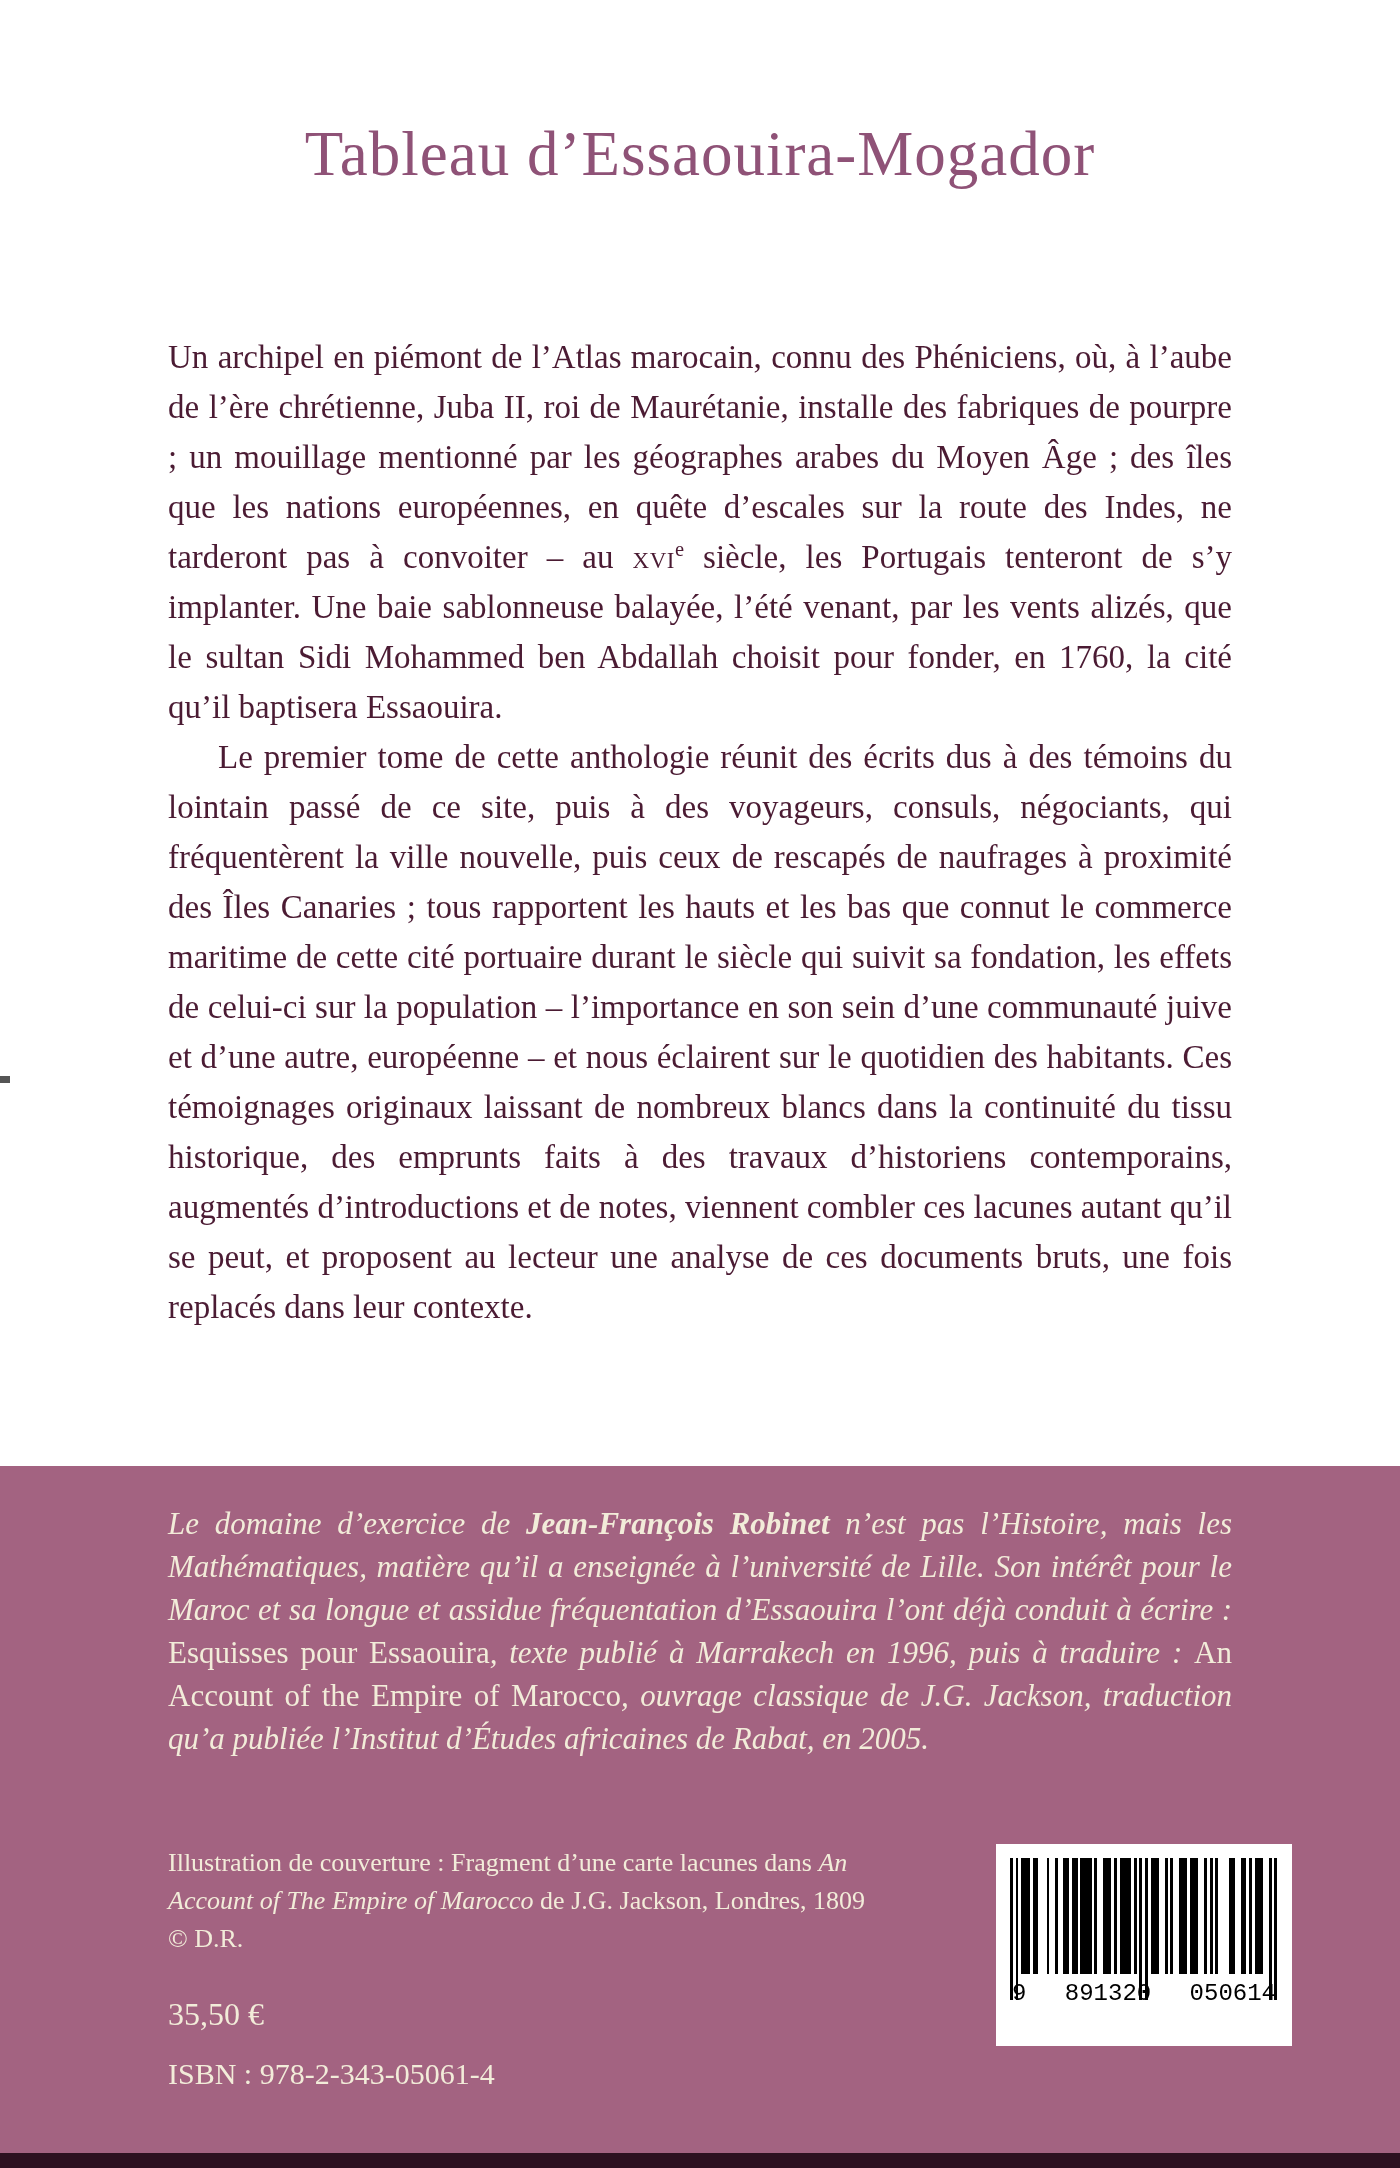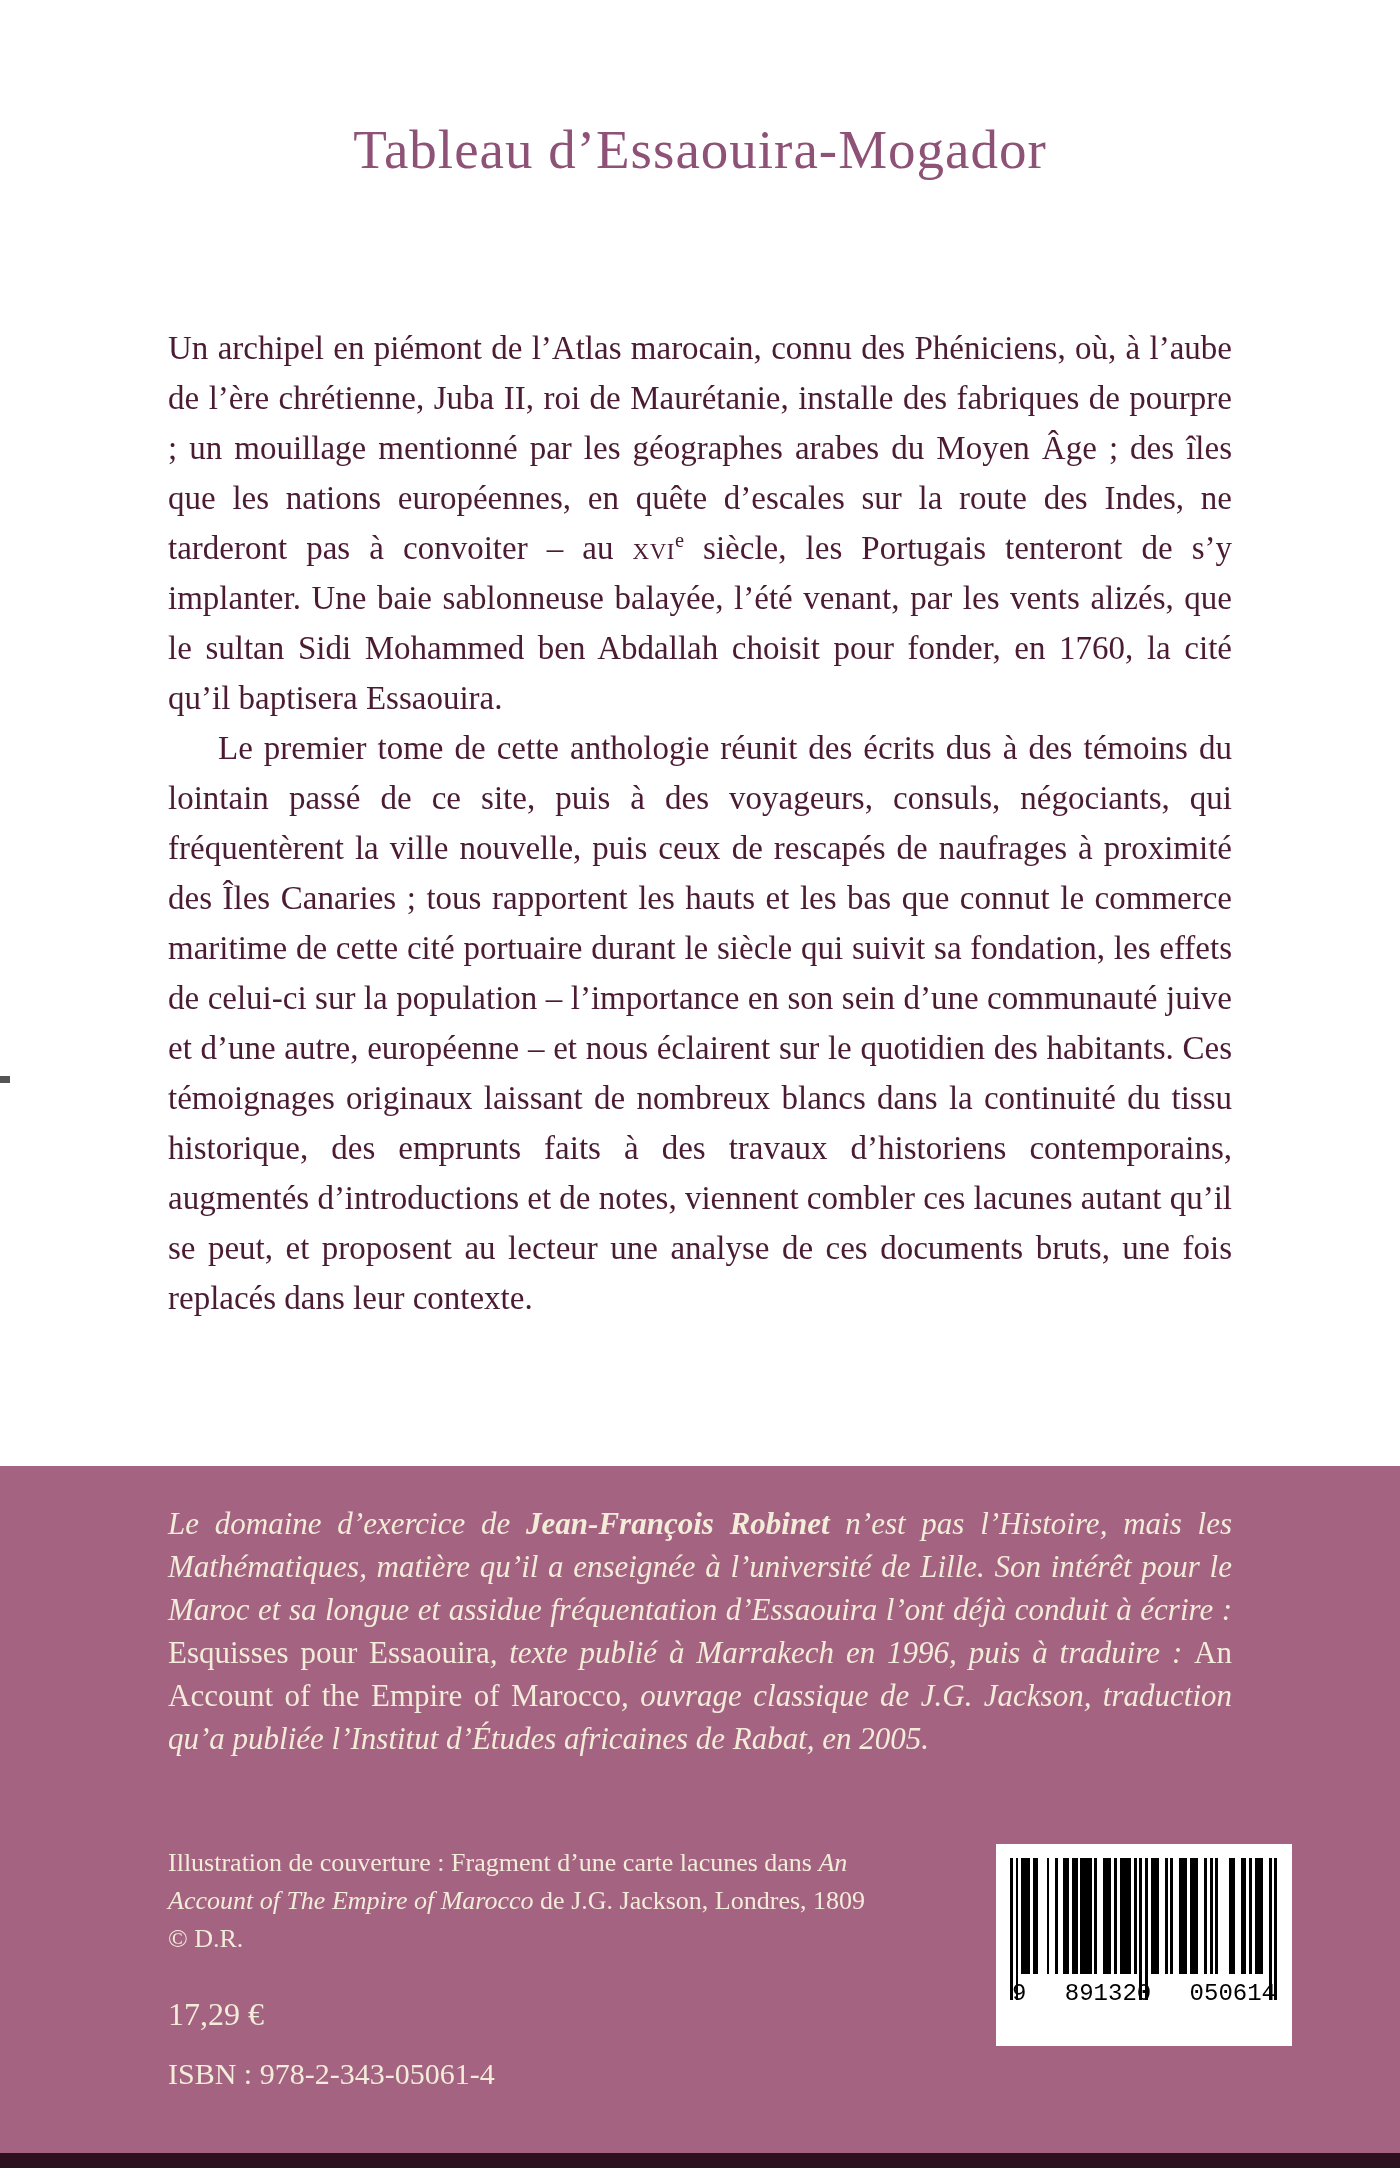--- a/index.html
+++ b/index.html
@@ -8,21 +8,21 @@
     width:1400px; height:2168px;
     font-family:"Liberation Serif","DejaVu Serif",serif;
     position:relative;
   }
   .page {
     position:relative; width:1400px; height:2168px;
     background:#ffffff; overflow:hidden;
   }
   .top-section { padding:118px 168px 0 168px; }
   .book-title {
-    font-size:55px; font-weight:normal; text-align:center;
+    font-size:63px; font-weight:normal; text-align:center;
     color:var(--title_color,#8f5277); letter-spacing:1px;
     line-height:1.15;
   }
   .synopsis { margin-top:142px; }
   .body-text {
     font-size:33px; line-height:50px;
     color:var(--body_text,#4b1b33);
     text-align:justify; text-justify:inter-word;
   }
   .indent { text-indent:50px; }
@@ -83,21 +83,21 @@
       <p class="body-text"><span class="st-r">Un archipel en piémont de l’Atlas marocain, connu des Phéniciens, où, à l’aube de l’ère chrétienne, Juba II, roi de Maurétanie, installe des fabriques de pourpre ; un mouillage mentionné par les géographes arabes du Moyen Âge ; des îles que les nations européennes, en quête d’escales sur la route des Indes, ne tarderont pas à convoiter – au </span><span class="st-sc">xvi</span><span class="st-sup">e</span><span class="st-r"> siècle, les Portugais tenteront de s’y implanter. Une baie sablonneuse balayée, l’été venant, par les vents alizés, que le sultan Sidi Mohammed ben Abdallah choisit pour fonder, en 1760, la cité qu’il baptisera Essaouira.</span></p>
       <p class="body-text indent">Le premier tome de cette anthologie réunit des écrits dus à des témoins du lointain passé de ce site, puis à des voyageurs, consuls, négociants, qui fréquentèrent la ville nouvelle, puis ceux de rescapés de naufrages à proximité des Îles Canaries ; tous rapportent les hauts et les bas que connut le commerce maritime de cette cité portuaire durant le siècle qui suivit sa fondation, les effets de celui-ci sur la population – l’importance en son sein d’une communauté juive et d’une autre, européenne – et nous éclairent sur le quotidien des habitants. Ces témoignages originaux laissant de nombreux blancs dans la continuité du tissu historique, des emprunts faits à des travaux d’historiens contemporains, augmentés d’introductions et de notes, viennent combler ces lacunes autant qu’il se peut, et proposent au lecteur une analyse de ces documents bruts, une fois replacés dans leur contexte.</p>
     </div>
   </div>
 
   <div class="edge-mark"></div>
 
   <div class="band">
     <p class="author-bio"><span class="st-i">Le domaine d’exercice de </span><span class="st-bi">Jean-François Robinet</span><span class="st-i"> n’est pas l’Histoire, mais les Mathématiques, matière qu’il a enseignée à l’université de Lille. Son intérêt pour le Maroc et sa longue et assidue fréquentation d’Essaouira l’ont déjà conduit à écrire : </span><span class="st-r">Esquisses pour Essaouira</span><span class="st-i">, texte publié à Marrakech en 1996, puis à traduire : </span><span class="st-r">An Account of the Empire of Marocco</span><span class="st-i">, ouvrage classique de J.G. Jackson, traduction qu’a publiée l’Institut d’Études africaines de Rabat, en 2005.</span></p>
     <p class="cover-credit"><span class="st-r">Illustration de couverture : Fragment d’une carte lacunes dans </span><span class="st-i">An Account of The Empire of Marocco</span><span class="st-r"> de J.G. Jackson, Londres, 1809 © D.R.</span></p>
-    <p class="price">17,29 €</p>
+    <p class="price">35,50 €</p>
     <p class="isbn">ISBN : 978-2-343-05061-4</p>
 
     <div class="barcode-box">
       <div class="bars">
           <div class="bc-module bar guard"></div>
           <div class="bc-module guard"></div>
           <div class="bc-module bar guard"></div>
           <div class="bc-module"></div>
           <div class="bc-module bar"></div>
           <div class="bc-module bar"></div>

